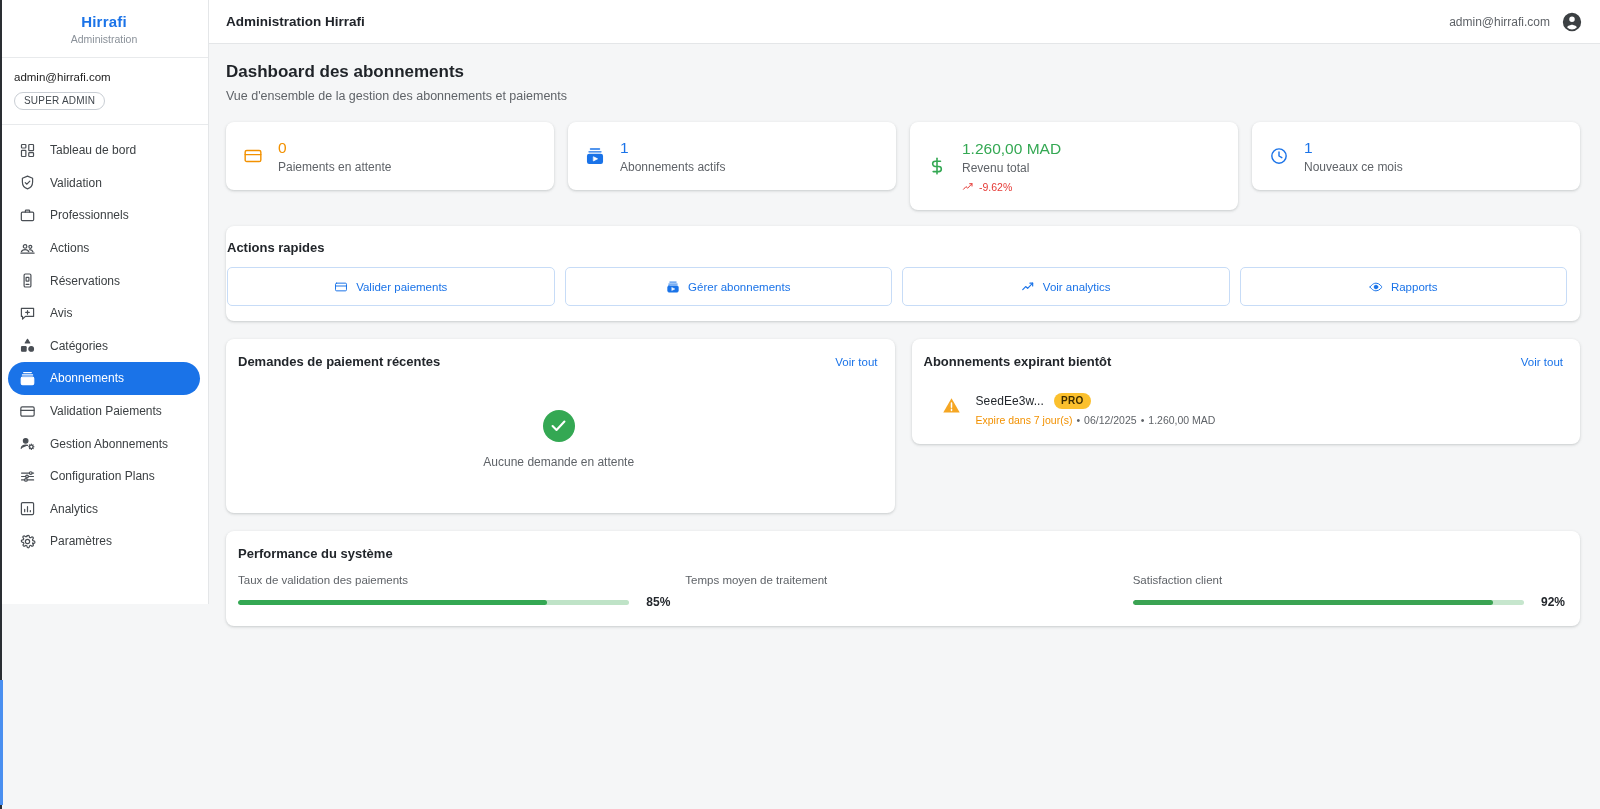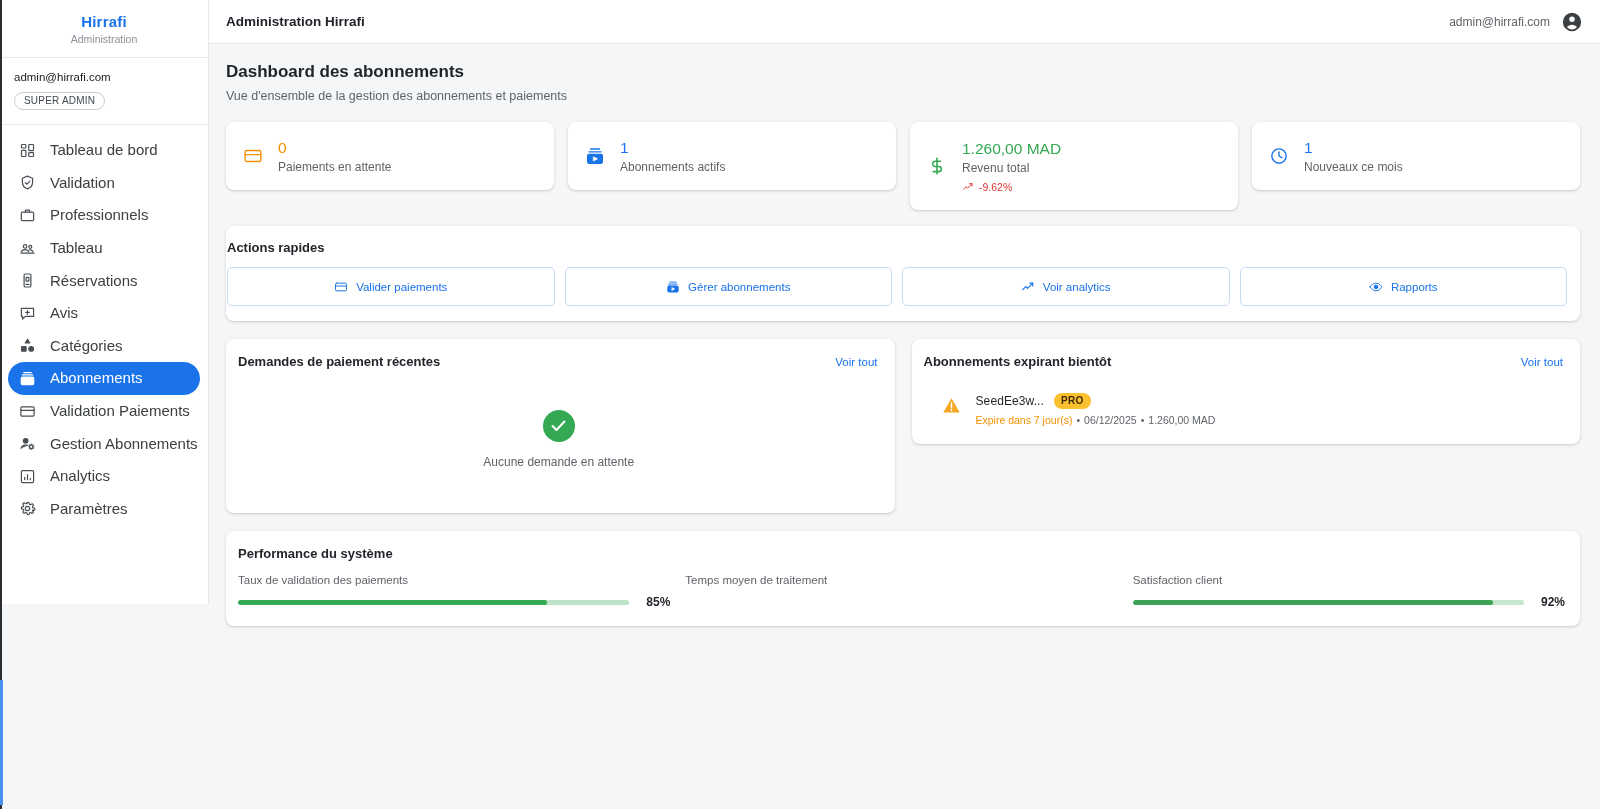--- a/index.html
+++ b/index.html
@@ -36,21 +36,21 @@
   }
 
   .nav { padding: 9px 8px 0 8px; }
   .nav-item {
     display: flex; align-items: center; gap: 13px;
     height: 33px; padding: 0 10px; margin-bottom: 0;
     border-radius: 17px; cursor: pointer;
     color: #3c4043;
   }
   .nav-item + .nav-item { margin-top: 0; }
-  .nav-label { font-size: 15px; line-height: 14px; white-space: nowrap; }
+  .nav-label { font-size: 12px; line-height: 14px; white-space: nowrap; }
   .nav-item.active { background: #1a73e8; color: #fff; }
   .nav-item.active .nav-label { font-weight: normal; }
   .nav-ico { width: 19px; height: 19px; flex: 0 0 19px; display: flex; align-items: center; justify-content: center; }
   .nav-ico svg { width: 17px; height: 17px; display:block; }
 
   
   .nav-item { margin-bottom: 0; }
   .nav > .nav-item { height: 32.6px; }
 
   
@@ -196,21 +196,21 @@
         <div class="nav-item">
           <span class="nav-ico">
             <svg viewBox="0 0 24 24" fill="none" stroke="#4a4f55" stroke-width="1.7" stroke-linecap="round" stroke-linejoin="round">
               <circle cx="8.6" cy="9.1" r="2.5"></circle>
               <circle cx="16" cy="9.6" r="2.1"></circle>
               <path d="M3.4 16.6c.6-2 2.7-3.1 5.2-3.1s4.6 1.1 5.2 3.1"></path>
               <path d="M15 13.7c2.2.1 4.1 1.1 4.6 2.9"></path>
               <path d="M2.6 18.4h18.8"></path>
             </svg>
           </span>
-          <span class="nav-label">Tableau</span>
+          <span class="nav-label">Actions</span>
         </div>
         <div class="nav-item">
           <span class="nav-ico">
             <svg viewBox="0 0 24 24" fill="none" stroke="#4a4f55" stroke-width="1.7" stroke-linecap="round" stroke-linejoin="round">
               <rect x="7.2" y="2.8" width="9.6" height="18.4" rx="1.8"></rect>
               <rect x="10" y="7.6" width="4" height="5.4" rx=".6"></rect>
               <path d="M10 17.6h4"></path>
             </svg>
           </span>
           <span class="nav-label">Réservations</span>
@@ -256,20 +256,31 @@
         <div class="nav-item">
           <span class="nav-ico">
             <svg viewBox="0 0 24 24" fill="none" stroke="#4a4f55" stroke-width="1.7" stroke-linecap="round" stroke-linejoin="round">
               <circle cx="9.4" cy="8.2" r="3.2" fill="#4a4f55" stroke="#4a4f55"></circle>
               <path d="M3.1 18.8c.5-2.9 3.2-4.6 6.3-4.6 1 0 2 .2 2.9.5" fill="#4a4f55" stroke="#4a4f55" stroke-width="1.6"></path>
               <circle cx="17.4" cy="16.6" r="2.5"></circle>
               <path d="M17.4 12.9v1.1M17.4 19.2v1.1M13.7 16.6h1.1M20 16.6h1.1M14.8 14l.8.8M19.2 18.4l.8.8M19.9 14l-.8.8M15.6 18.4l-.8.8"></path>
             </svg>
           </span>
           <span class="nav-label">Gestion Abonnements</span>
+        </div>
+        <div class="nav-item">
+          <span class="nav-ico">
+            <svg viewBox="0 0 24 24" fill="none" stroke="#4a4f55" stroke-width="1.7" stroke-linecap="round" stroke-linejoin="round">
+              <path d="M3.6 7.2h11.2M18.6 7.2h2M3.6 16.8h4.4M11.8 16.8h8.8M3.6 12h5.8M13.2 12h7.2"></path>
+              <circle cx="16.6" cy="7.2" r="1.9"></circle>
+              <circle cx="9.8" cy="16.8" r="1.9"></circle>
+              <circle cx="11.3" cy="12" r="1.9"></circle>
+            </svg>
+          </span>
+          <span class="nav-label">Configuration Plans</span>
         </div>
         <div class="nav-item">
           <span class="nav-ico">
             <svg viewBox="0 0 24 24" fill="none" stroke="#4a4f55" stroke-width="1.7" stroke-linecap="round" stroke-linejoin="round">
               <rect x="3.4" y="3.6" width="17.2" height="17" rx="1.8"></rect>
               <path d="M8 16.5v-3.3M12 16.5V9.4M16 16.5v-1.6"></path>
             </svg>
           </span>
           <span class="nav-label">Analytics</span>
         </div>

